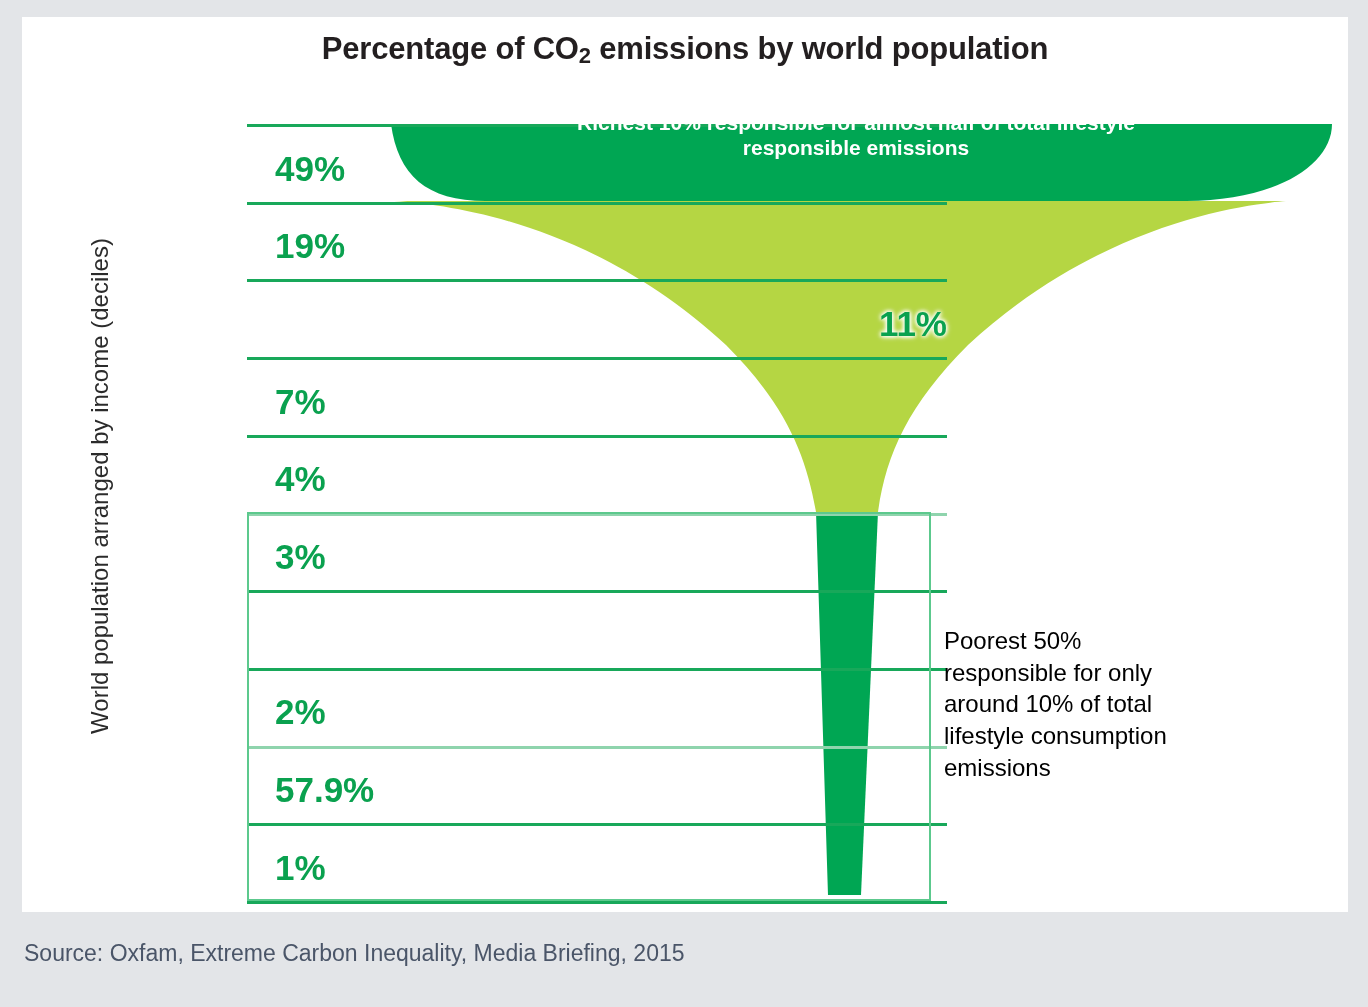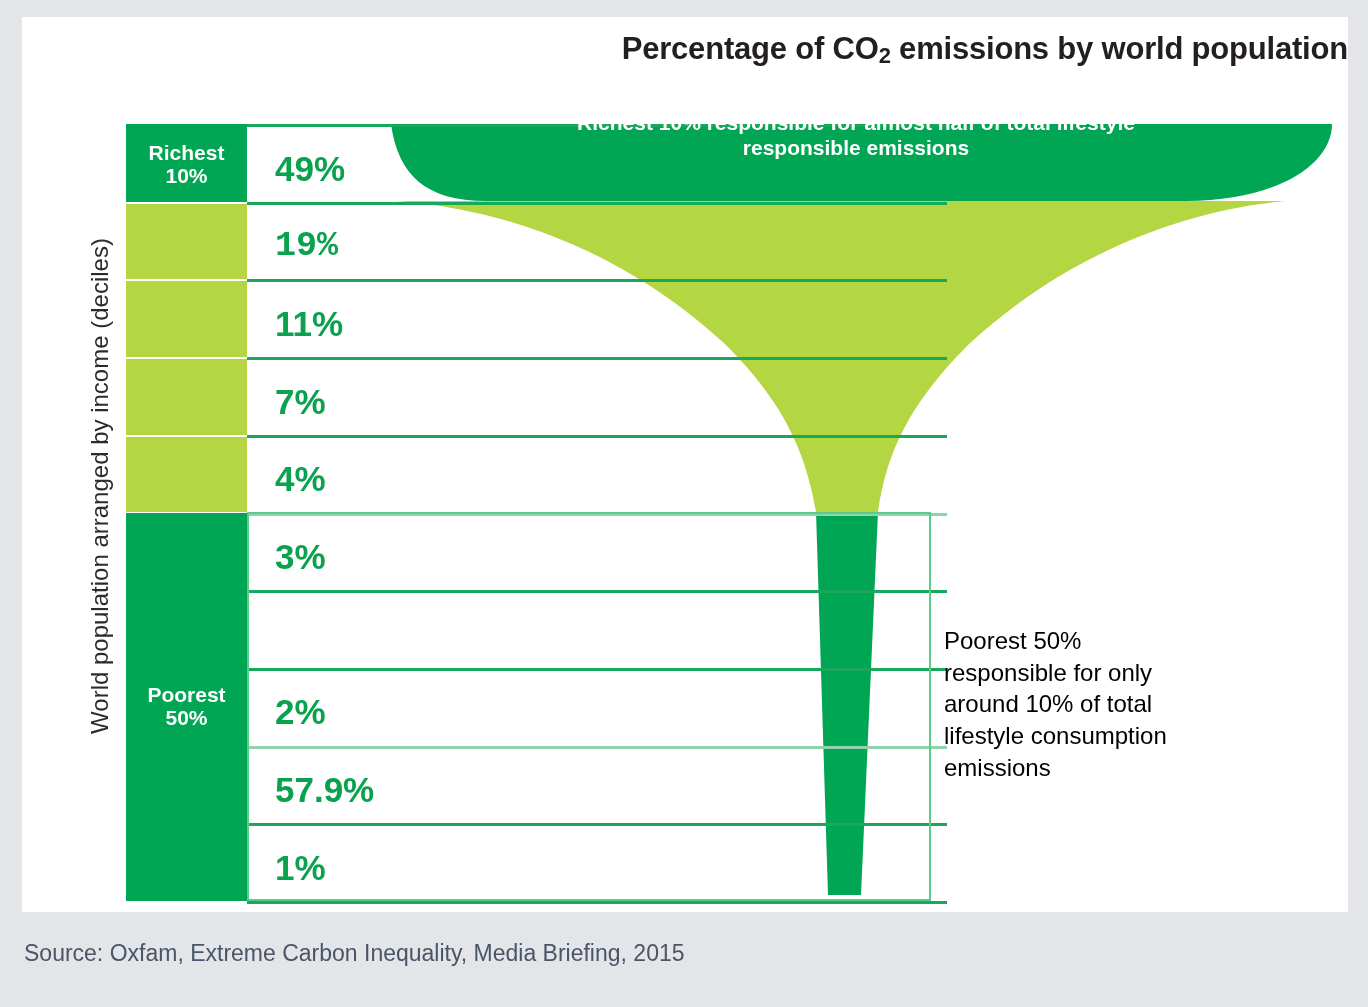--- a/index.html
+++ b/index.html
@@ -29,21 +29,21 @@
     height: 895px;
     background: #ffffff;
   }
 
   
   .chart-title {
     position: absolute;
     left: 0;
     top: 14px;
     width: 1326px;
-    text-align: right;
+    text-align: center;
     font-size: 31px;
     font-weight: bold;
     color: #231f20;
     letter-spacing: -0.2px;
   }
   .chart-title sub {
     font-size: 22px;
     vertical-align: baseline;
     position: relative;
     top: 4px;
@@ -225,51 +225,34 @@
 
         <path fill="#00a653" d="M 690 407
                  L 752 407
                  L 735 790
                  L 702 790
                  Z"></path>
       </svg>
 
       <div class="poorest-box"></div>
 
-      <div class="decile-col">
-        <div class="decile-swatch" style="top:0px;   height:77.7px; background:#00a653;"></div>
-        <div class="decile-swatch" style="top:79.7px;height:75.7px; background:#b5d643;"></div>
-        <div class="decile-swatch" style="top:157.4px;height:75.7px;background:#b5d643;"></div>
-        <div class="decile-swatch" style="top:235.1px;height:75.7px;background:#b5d643;"></div>
-        <div class="decile-swatch" style="top:312.8px;height:75.7px;background:#b5d643;"></div>
-        <div class="decile-swatch" style="top:388.5px;height:388.5px;background:#00a653;"></div>
-
-        <div class="bracket-label" style="top:18px;">
-          <div>Richest</div>
-          <div>10%</div>
-        </div>
-        <div class="bracket-label" style="top:560px;">
-          <div>Poorest</div>
-          <div>50%</div>
-        </div>
-      </div>
 
       <div class="rows">
         <div class="row-line" style="top:0px;"></div>
         <div class="row" style="top:0px;">
           <span class="row-value">49%</span>
         </div>
 
         <div class="row-line" style="top:77.7px;"></div>
-        <div class="row" style="top:77.7px;font-family:Liberation Mono, monospace;">
+        <div class="row" style="top:77.7px;">
           <span class="row-value">19%</span>
         </div>
 
         <div class="row-line" style="top:155.4px;"></div>
-        <div class="row" style="top:155.4px;">
+        <div class="row" style="top:155.4px;justify-content:flex-end;">
           <span class="row-value">11%</span>
         </div>
 
         <div class="row-line" style="top:233.1px;"></div>
         <div class="row" style="top:233.1px;">
           <span class="row-value">7%</span>
         </div>
 
         <div class="row-line" style="top:310.8px;"></div>
         <div class="row" style="top:310.8px;">

